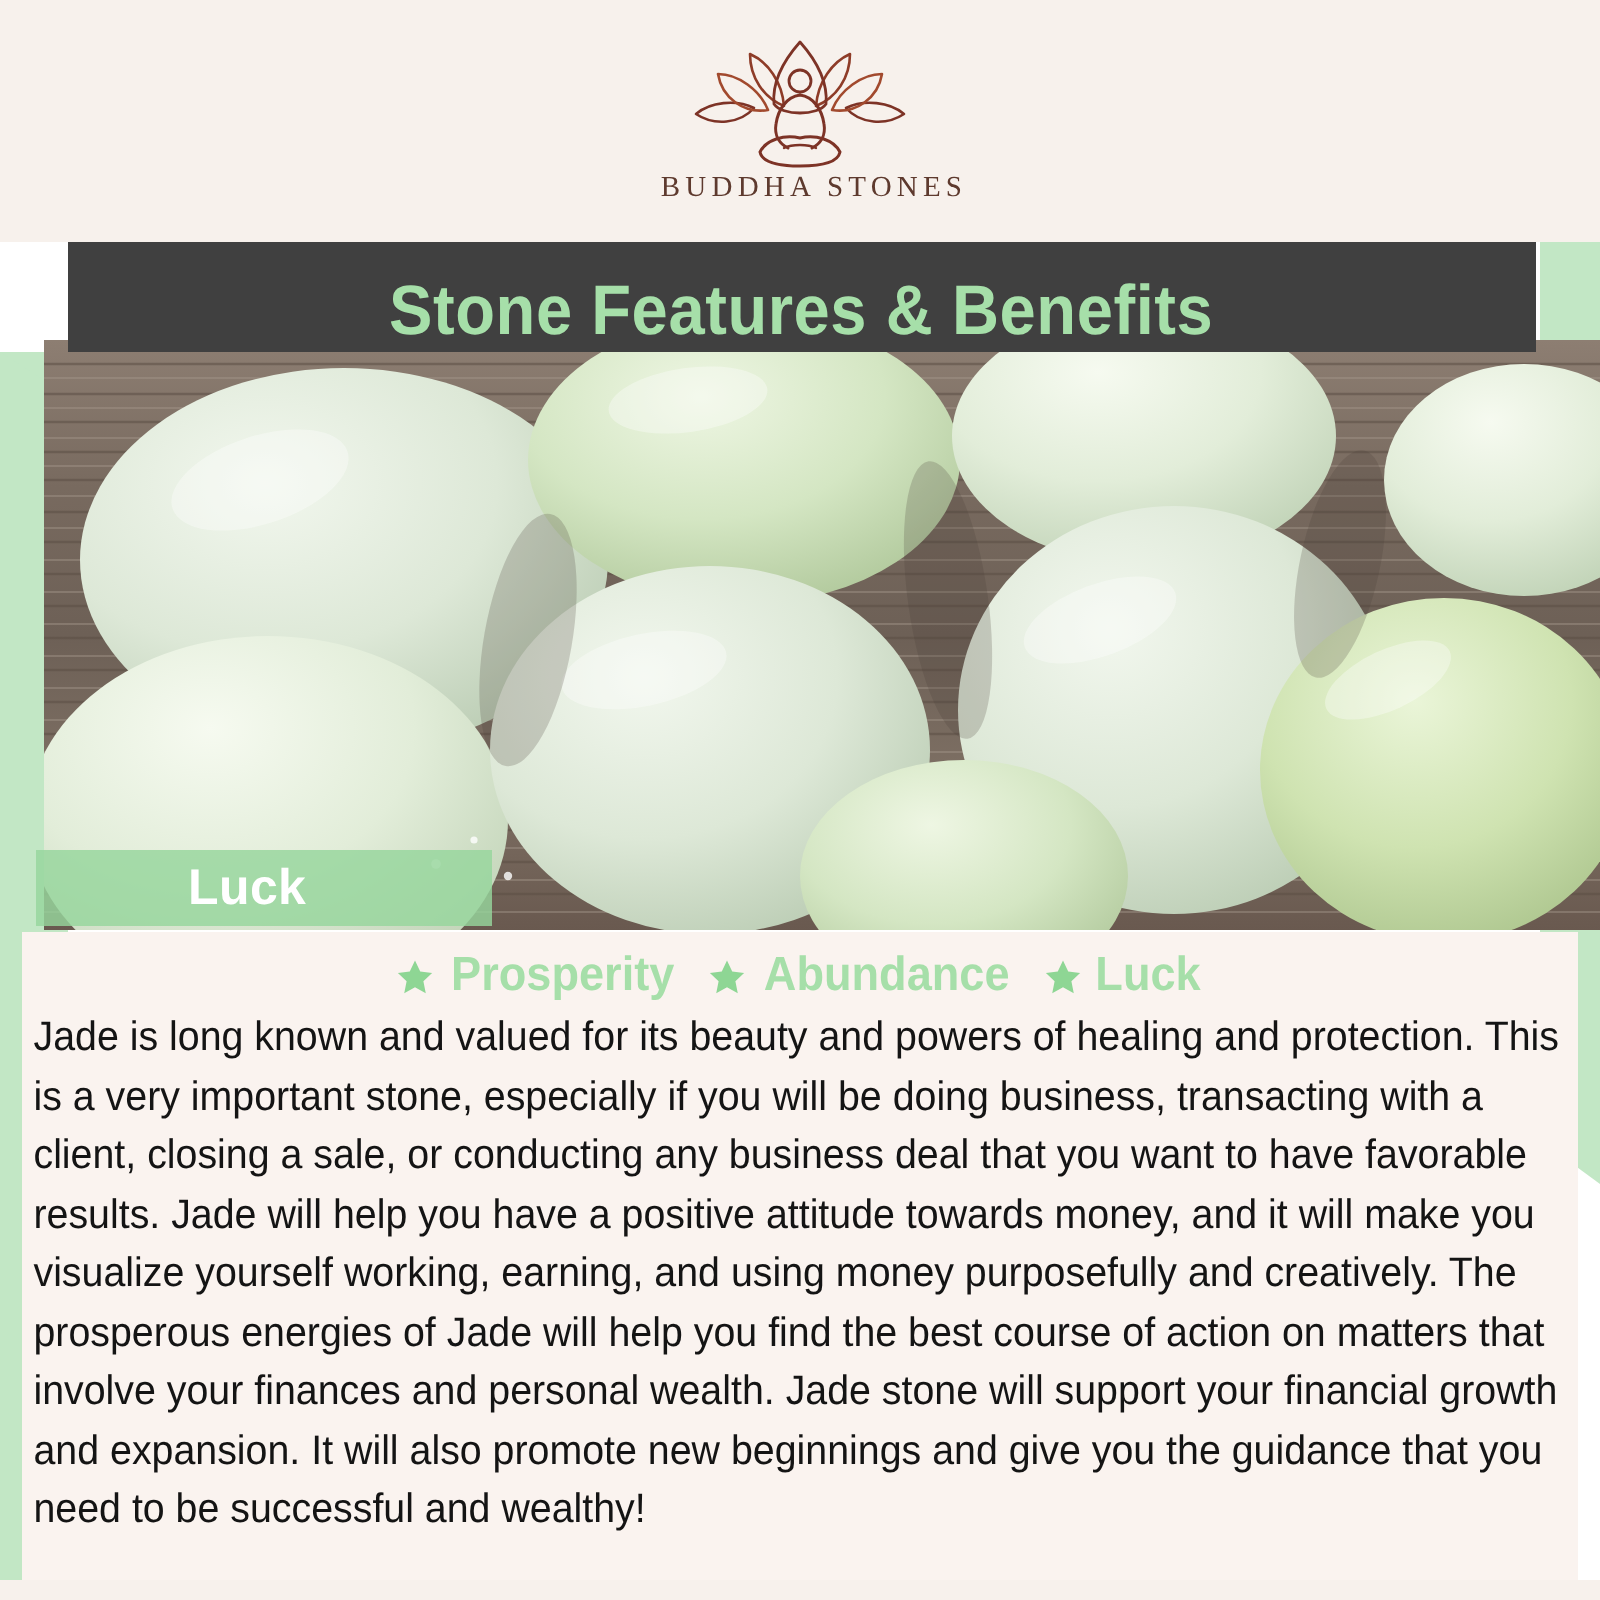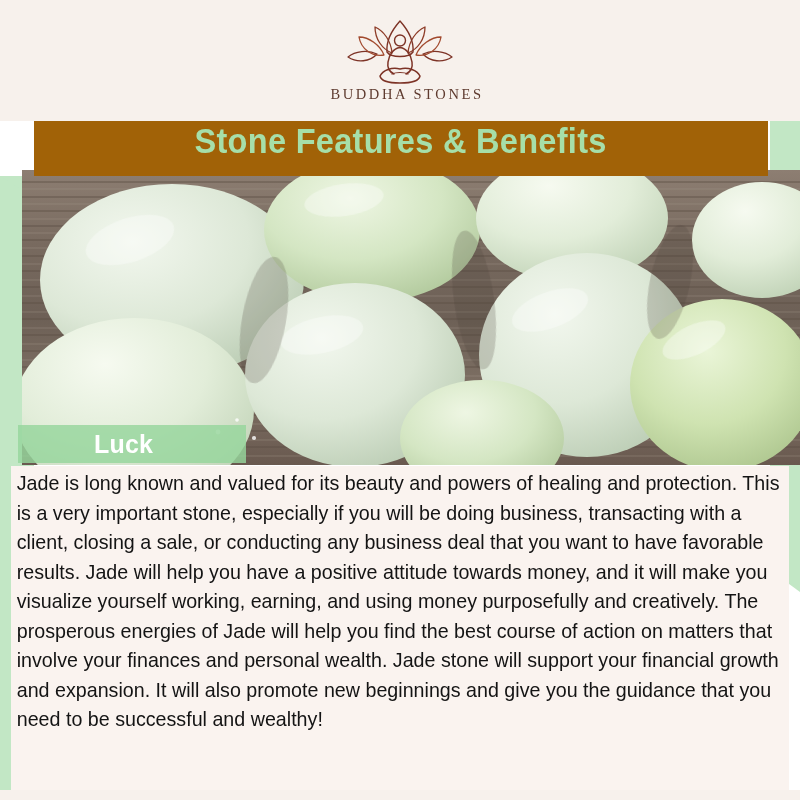--- a/index.html
+++ b/index.html
@@ -106,23 +106,23 @@
     margin-left: 14px;
   }
 
   
   .title-band {
     position: absolute;
     left: 34px;
     top: 121px;
     width: 734px;
     height: 55px;
-    background: #a16207;
-    display: flex;
-    align-items: flex-start;
+    background: #404040;
+    display: flex;
+    align-items: flex-end;
     justify-content: center;
     z-index: 3;
   }
 
   .title-text {
     font-family: "Liberation Sans Narrow", "Liberation Sans", sans-serif;
     font-weight: bold;
     font-size: 35px;
     color: #a6dfa9;
     letter-spacing: 0.3px;
@@ -382,19 +382,43 @@
       </g>
     </svg>
   </div>
 
   <div class="stone-tag">
     <span class="stone-tag-label">Luck</span>
   </div>
 
   <div class="content">
 
+    <div class="benefits">
+
+      <div class="benefit">
+        <svg class="star-icon" viewBox="0 0 24 24" aria-hidden="true">
+          <polygon points="12,1.6 15.3,8.6 22.8,9.5 17.3,14.7 18.8,22.2 12,18.5 5.2,22.2 6.7,14.7 1.2,9.5 8.7,8.6" fill="#8ed694"></polygon>
+        </svg>
+        <span class="benefit-label">Prosperity</span>
+      </div>
+
+      <div class="benefit">
+        <svg class="star-icon" viewBox="0 0 24 24" aria-hidden="true">
+          <polygon points="12,1.6 15.3,8.6 22.8,9.5 17.3,14.7 18.8,22.2 12,18.5 5.2,22.2 6.7,14.7 1.2,9.5 8.7,8.6" fill="#8ed694"></polygon>
+        </svg>
+        <span class="benefit-label">Abundance</span>
+      </div>
+
+      <div class="benefit">
+        <svg class="star-icon" viewBox="0 0 24 24" aria-hidden="true">
+          <polygon points="12,1.6 15.3,8.6 22.8,9.5 17.3,14.7 18.8,22.2 12,18.5 5.2,22.2 6.7,14.7 1.2,9.5 8.7,8.6" fill="#8ed694"></polygon>
+        </svg>
+        <span class="benefit-label">Luck</span>
+      </div>
+
+    </div>
 
     <p class="body-text">Jade is long known and valued for its beauty and powers of healing and protection. This is a very important stone, especially if you will be doing business, transacting with a client, closing a sale, or conducting any business deal that you want to have favorable results. Jade will help you have a positive attitude towards money, and it will make you visualize yourself working, earning, and using money purposefully and creatively. The prosperous energies of Jade will help you find the best course of action on matters that involve your finances and personal wealth. Jade stone will support your financial growth and expansion. It will also promote new beginnings and give you the guidance that you need to be successful and wealthy!</p>
   </div>
 
   <div class="bottom-strip"></div>
 
 </div>
 
 </body></html>

